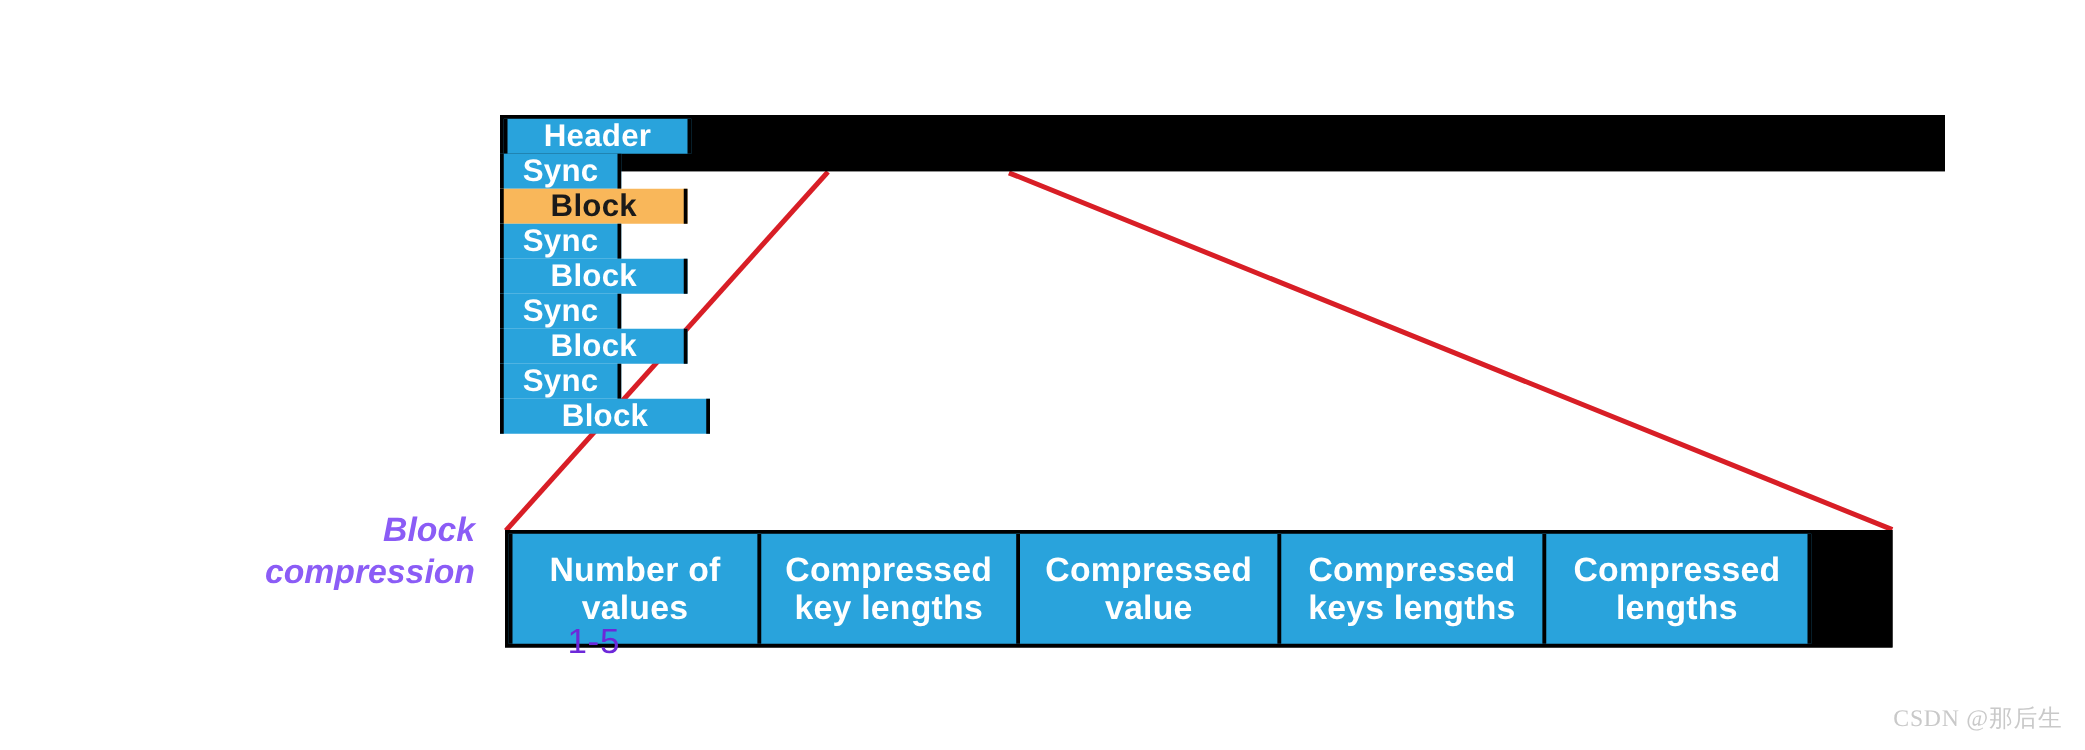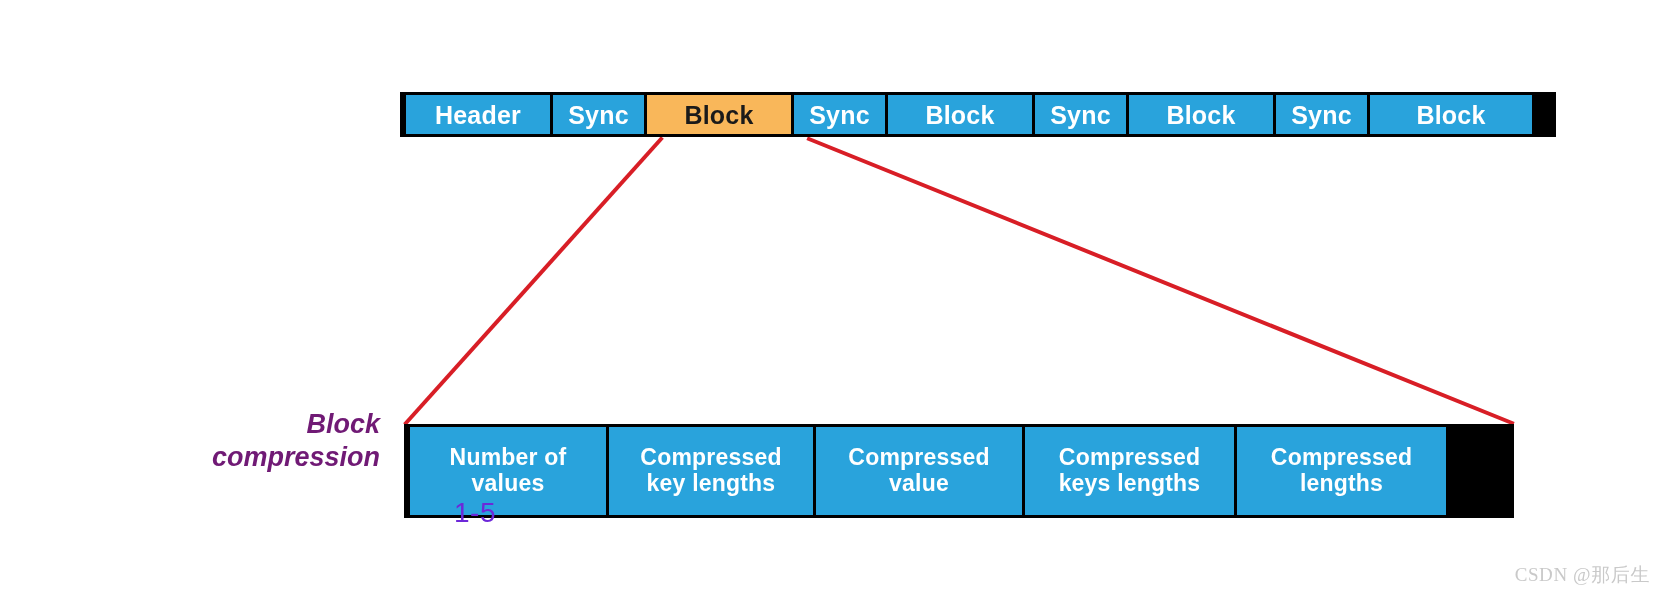--- a/index.html
+++ b/index.html
@@ -56,52 +56,53 @@
   .cell.highlight {
     background: #F7B košel;
   }
 
   
   #top-bar {
     left: 400px;
     top: 92px;
     width: 1156px;
     height: 45px;
+    flex-direction: column;
   }
   #top-bar .cell {
     font-size: 25px;
   }
   #top-bar .cell.highlight {
     background: #F9B75A;
     color: #1a1a1a;
   }
 
   
   #bottom-bar {
     left: 404px;
     top: 424px;
     width: 1110px;
     height: 94px;
   }
   #bottom-bar .cell {
-    font-size: 23px;
+    font-size: 27px;
     padding: 0 6px;
   }
 
   
   #block-compression-label {
     position: absolute;
     left: 170px;
     top: 408px;
     width: 210px;
     text-align: right;
     font-size: 27px;
     font-weight: bold;
     font-style: italic;
-    color: #701a75;
+    color: #8b5cf6;
     line-height: 1.22;
   }
   #range-label {
     position: absolute;
     left: 420px;
     top: 497px;
     width: 110px;
     text-align: center;
     font-size: 28px;
     color: #6d28d9;

